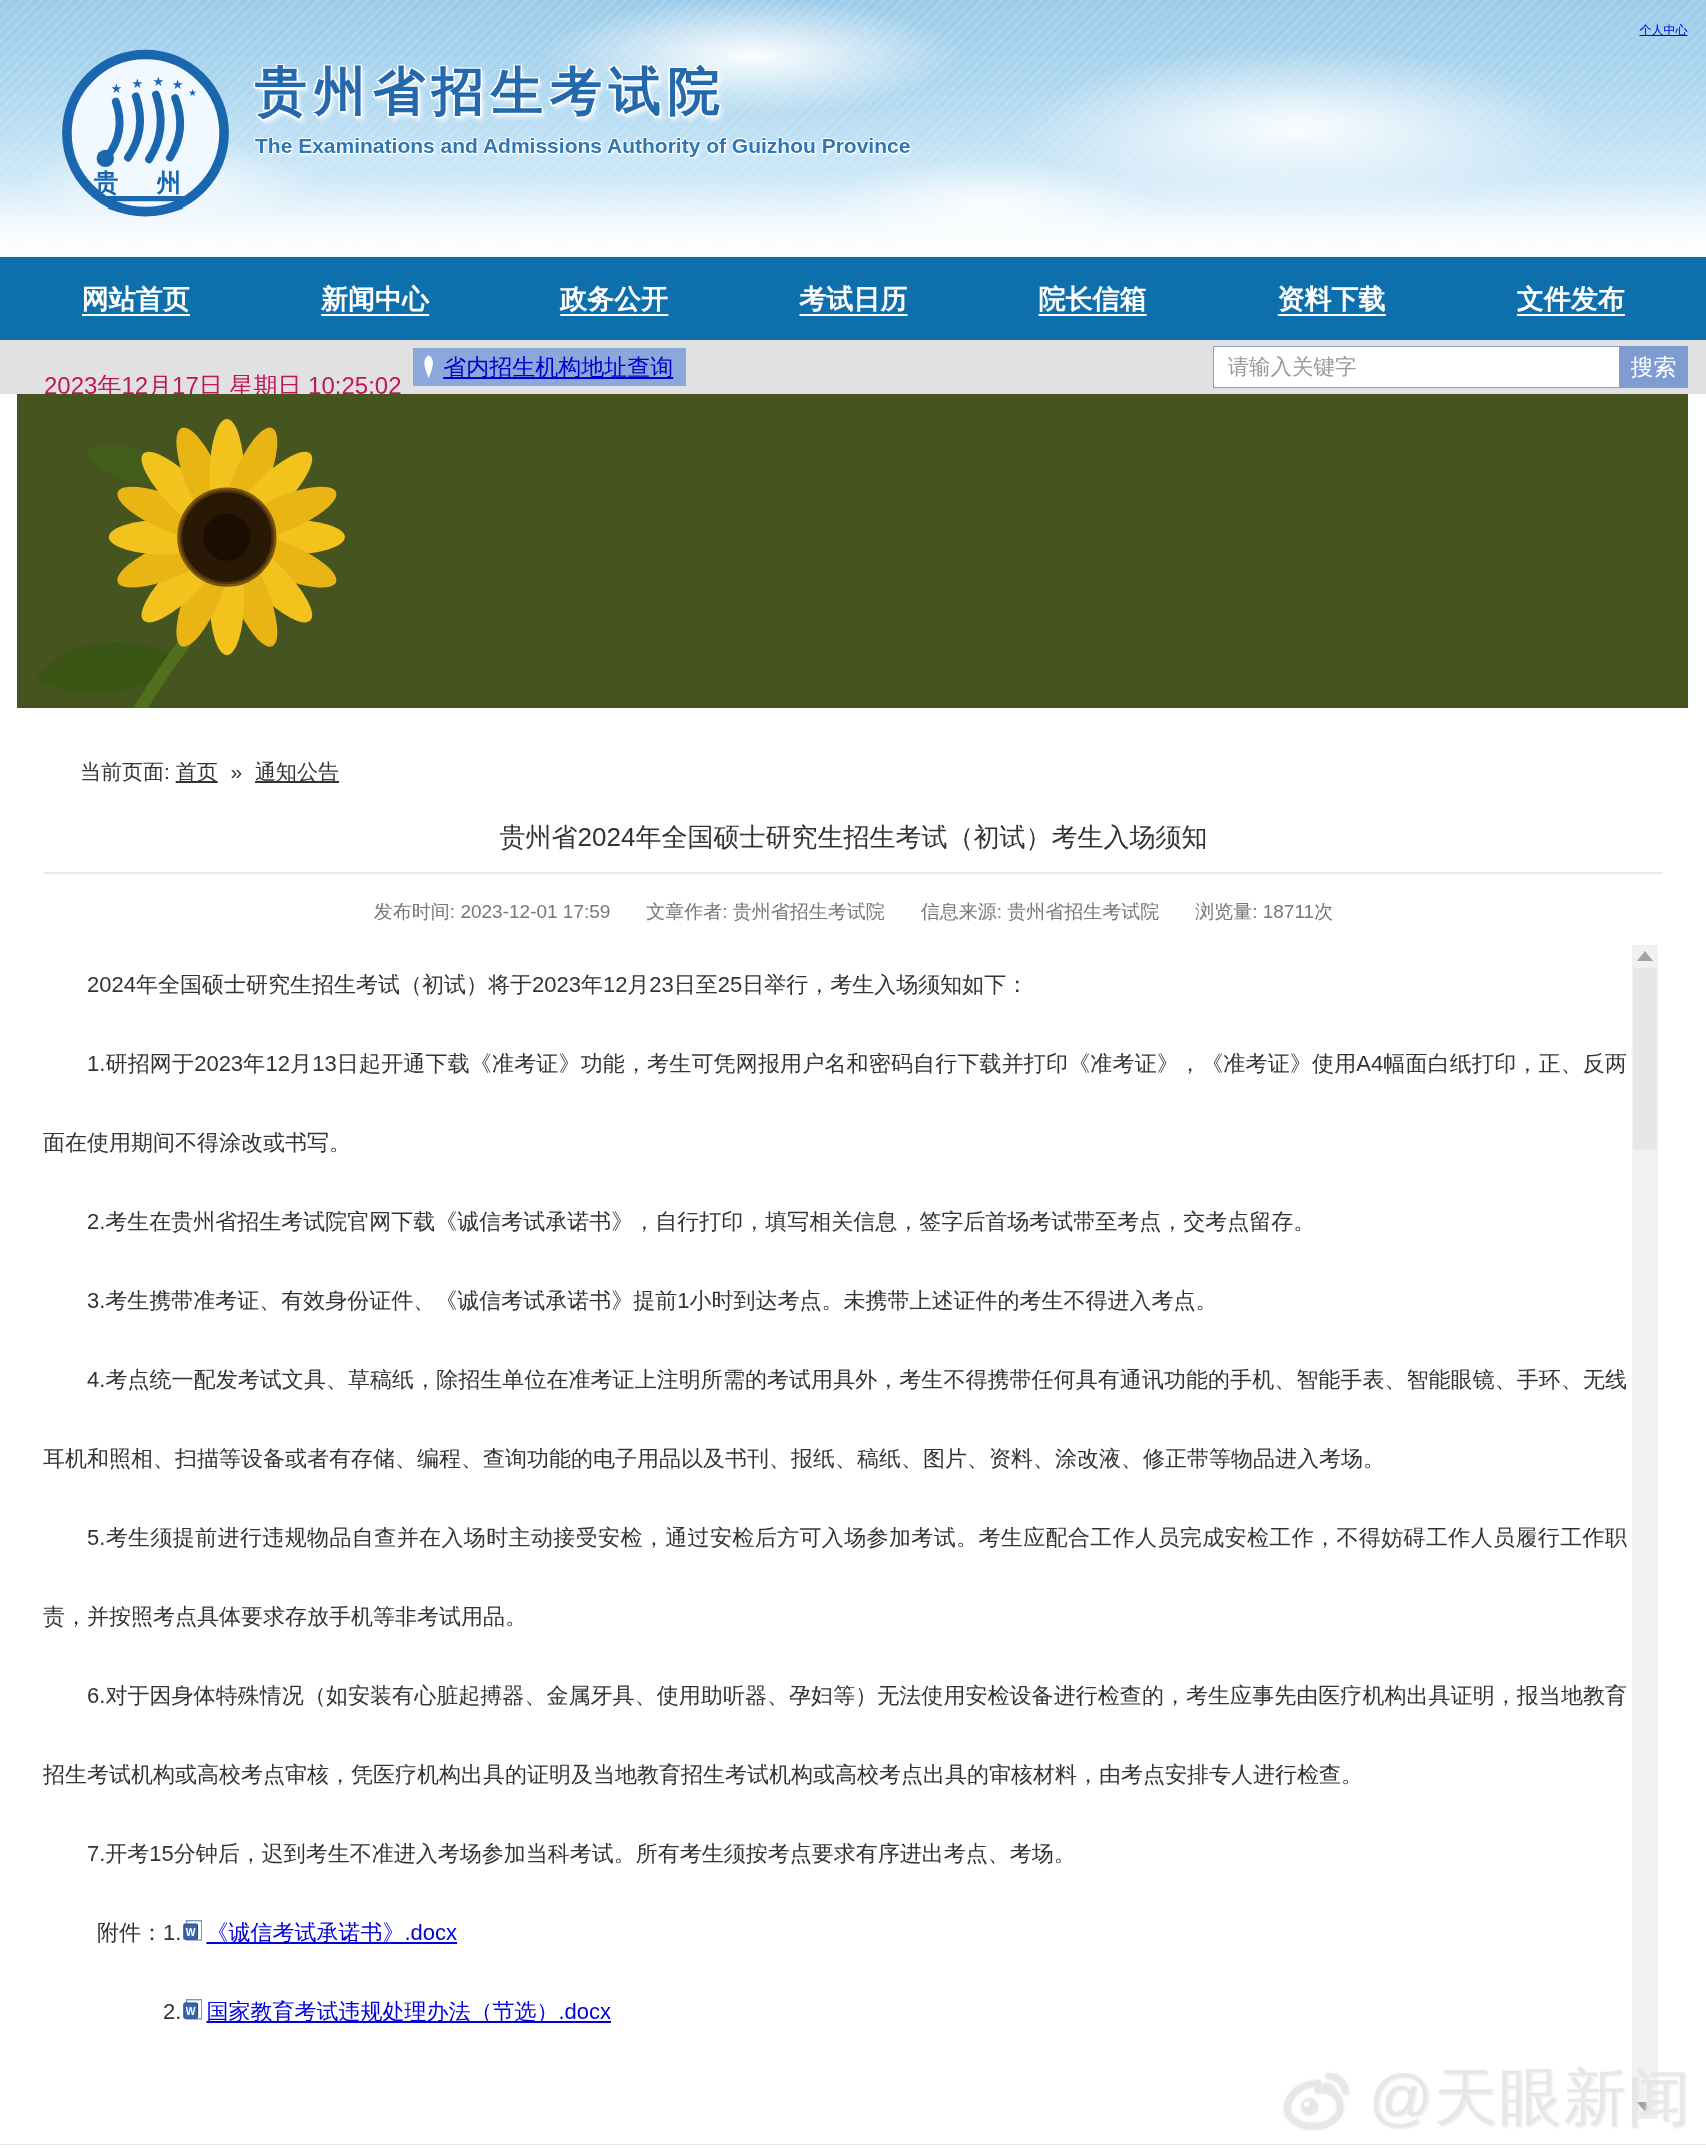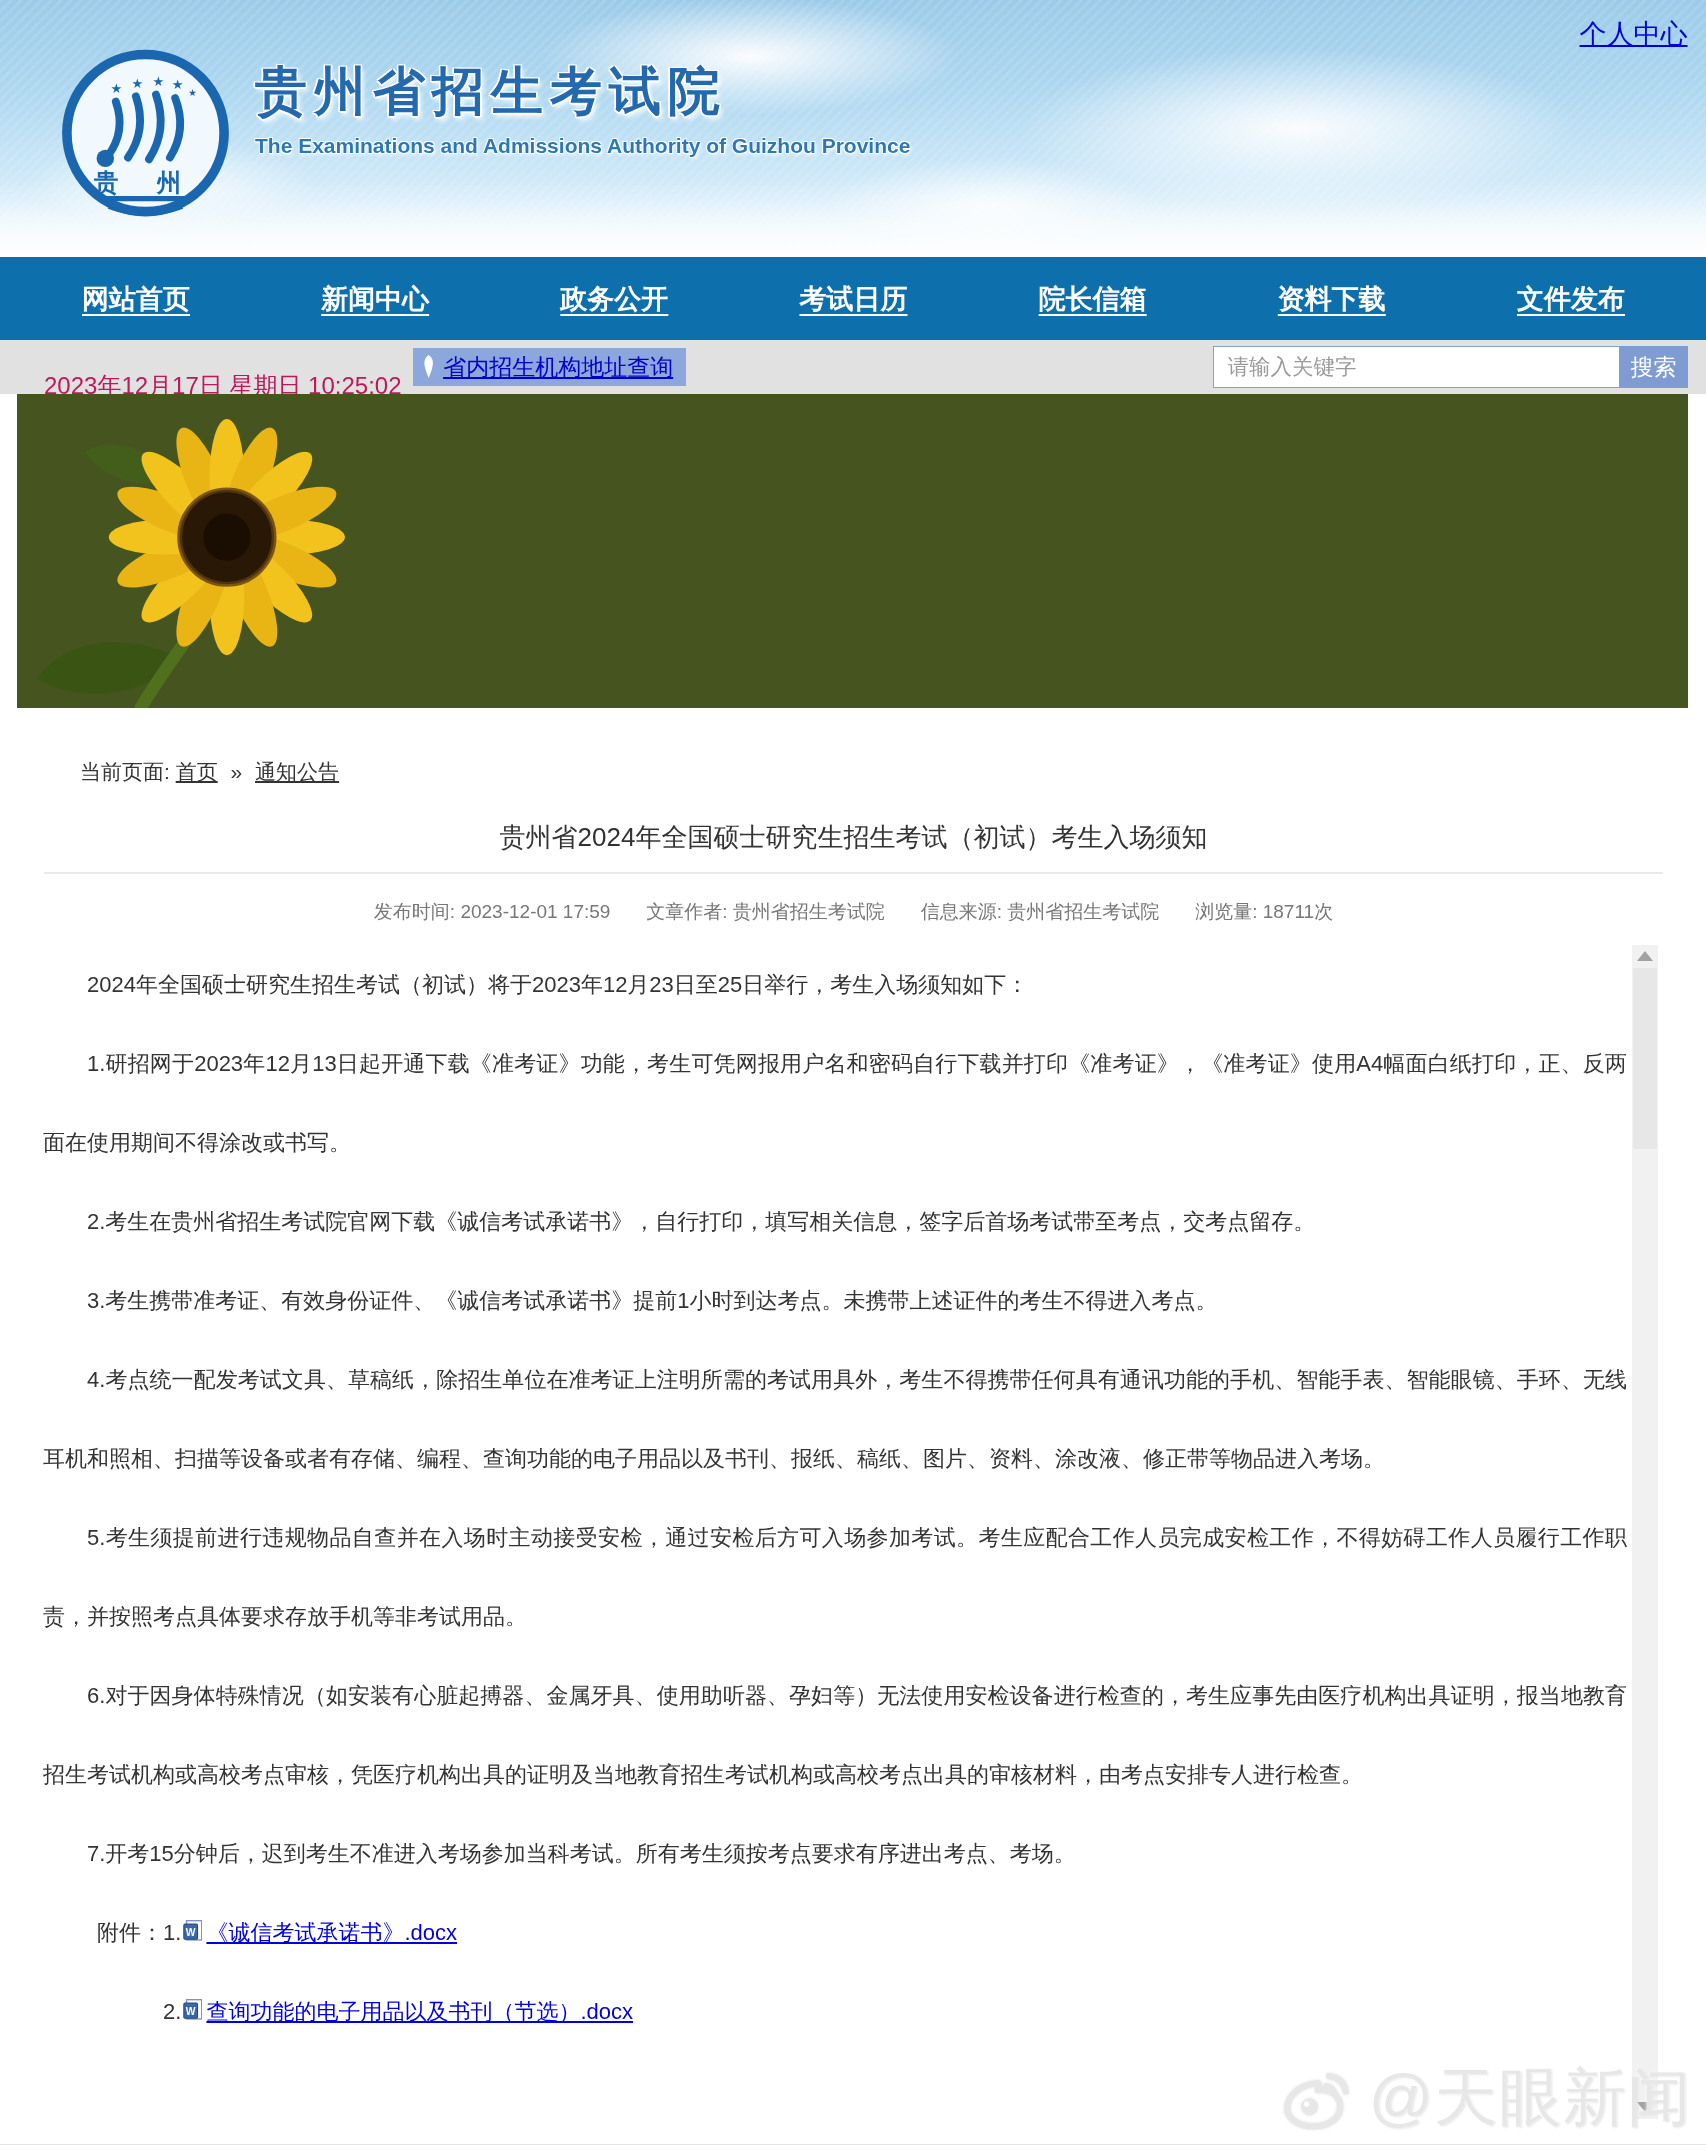--- a/index.html
+++ b/index.html
@@ -12,22 +12,22 @@
     position:relative; width:100%; height:257px;
     background:
       radial-gradient(ellipse 299px 83px at 44% 22%, rgba(255,255,255,.95), rgba(255,255,255,0) 70%),
       radial-gradient(ellipse 389px 111px at 76% 50%, rgba(255,255,255,.92), rgba(255,255,255,0) 72%),
       radial-gradient(ellipse 208px 63px  at 10% 72%, rgba(255,255,255,.75), rgba(255,255,255,0) 70%),
       radial-gradient(ellipse 236px 69px at 58% 80%, rgba(255,255,255,.8), rgba(255,255,255,0) 70%),
       repeating-linear-gradient(135deg, rgba(255,255,255,.10) 0 2.8px, rgba(255,255,255,0) 2.8px 7px),
       linear-gradient(to bottom, #9ccbe9 0%, #aed7f0 35%, #cfe9f8 70%, #f4fafd 88%, #ffffff 100%);
   }
   .personal-center{
-    position:absolute; top:16px; right:19.5px;
-    font-size:27px; color:#0101dd; text-decoration:underline; cursor:pointer;
+    position:absolute; top:22px; right:19.5px;
+    font-size:12px; color:#0101dd; text-decoration:underline; cursor:pointer;
   }
   .brand{ position:absolute; left:58px; top:44px; display:flex; align-items:flex-start; }
   .logo-svg{ width:175px; height:179px; display:block; }
   .brand-titles{ margin-left:22px; padding-top:12.5px; }
   .brand-cn{
     font-size:52px; font-weight:bold; letter-spacing:7px; color:#2468ae;
     text-shadow:1.4px 1.4px 0 #fff,-1.4px -1.4px 0 #fff,1.4px -1.4px 0 #fff,-1.4px 1.4px 0 #fff,0 2.1px 0.7px #fff,2.8px 3.5px 5.6px rgba(255,255,255,.9);
   }
   .brand-en{
     margin-top:7px; font-size:21px; font-weight:bold; color:#2d77b5;
@@ -262,21 +262,21 @@
             <rect x="5" y="1" width="22" height="28" fill="#ffffff" stroke="#7d95c6" stroke-width="2"></rect>
             <rect x="1" y="6" width="20" height="22" rx="2" fill="#3a66b0" stroke="#26487f" stroke-width="1.5"></rect>
             <text x="11" y="23" text-anchor="middle" font-size="15" font-weight="bold" fill="#ffffff" font-family="'Liberation Sans',sans-serif">W</text>
           </svg><a>《诚信考试承诺书》.docx</a>
       </div>
       <div class="attach-row second">
         <span>2.</span><svg class="doc-icon" viewBox="0 0 28 32" style="font-size:32px">
             <rect x="5" y="1" width="22" height="28" fill="#ffffff" stroke="#7d95c6" stroke-width="2"></rect>
             <rect x="1" y="6" width="20" height="22" rx="2" fill="#3a66b0" stroke="#26487f" stroke-width="1.5"></rect>
             <text x="11" y="23" text-anchor="middle" font-size="15" font-weight="bold" fill="#ffffff" font-family="'Liberation Sans',sans-serif">W</text>
-          </svg><a>查询功能的电子用品以及书刊（节选）.docx</a>
+          </svg><a>国家教育考试违规处理办法（节选）.docx</a>
       </div>
     </div>
 
     <div class="scrollbar">
       <div class="sb-thumb"></div>
       <div class="sb-arrow-up"></div>
       <div class="sb-arrow-down"></div>
     </div>
   </div>
 

